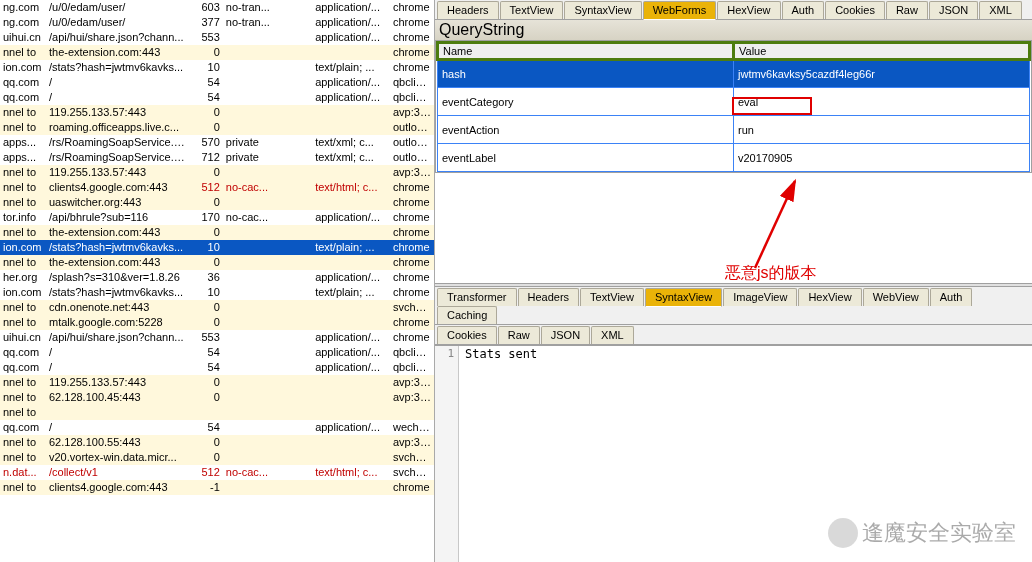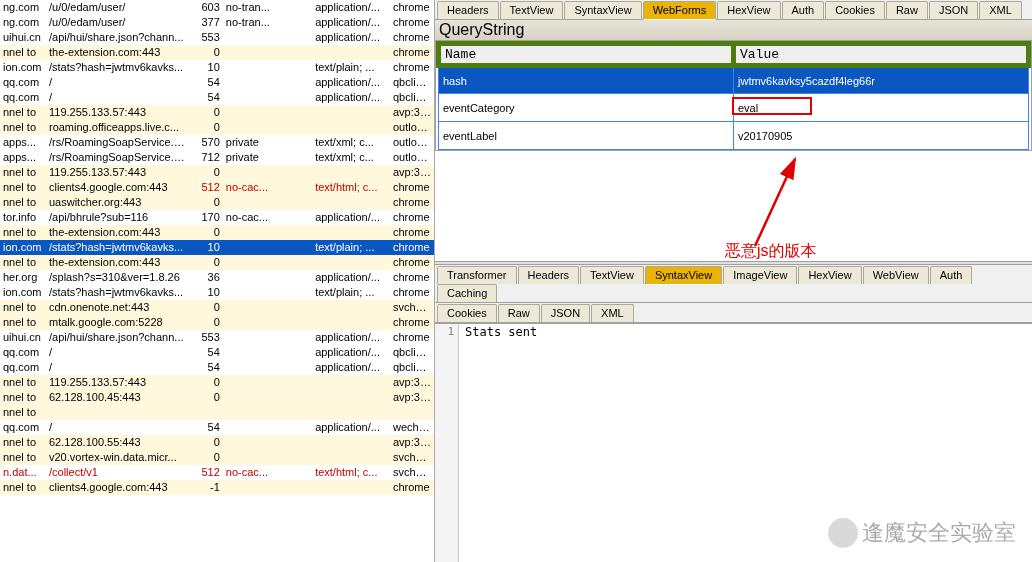--- a/index.html
+++ b/index.html
@@ -80,24 +80,23 @@
   
   .nv {
     border: 1px solid #a0a0a0;
     border-top: none;
   }
   .nv table { width: 100%; border-collapse: collapse; }
   .nv th {
     background: #efefef;
     text-align: left;
     font-weight: normal;
-    border: 5px solid #4d7c0f;
+    border: 3px solid #4d7c0f;
     padding: 1px 4px;
-    font-size: 13px;
-    font-family: Liberation Mono, monospace;
+    font-size: 11px;
   }
   .nv td {
     border: 1px solid #3b82f6;
     padding: 1px 4px;
     font-size: 11px;
     height: 28px;
   }
   .nv tr.selrow td { background: #0a57c2; color:#fff; }
   .nv .valuecell.highlight {
     position: relative;
@@ -490,20 +489,24 @@
         <tbody id="nv-body">
             <tr class="selrow">
               <td>hash</td>
               <td class="valuecell">jwtmv6kavksy5cazdf4leg66r</td>
             </tr>
             <tr>
               <td>eventCategory</td>
               <td class="valuecell">eval</td>
             </tr>
             <tr>
+              <td>eventAction</td>
+              <td class="valuecell">run</td>
+            </tr>
+            <tr>
               <td>eventLabel</td>
               <td class="valuecell highlight" id="hl-cell">v20170905</td>
             </tr>
           </tbody>
       </table>
     </div>
 
     <div class="anno-area">
       <svg class="arrow-svg" width="200" height="110" style="left:220px;top:0">
         <defs>

